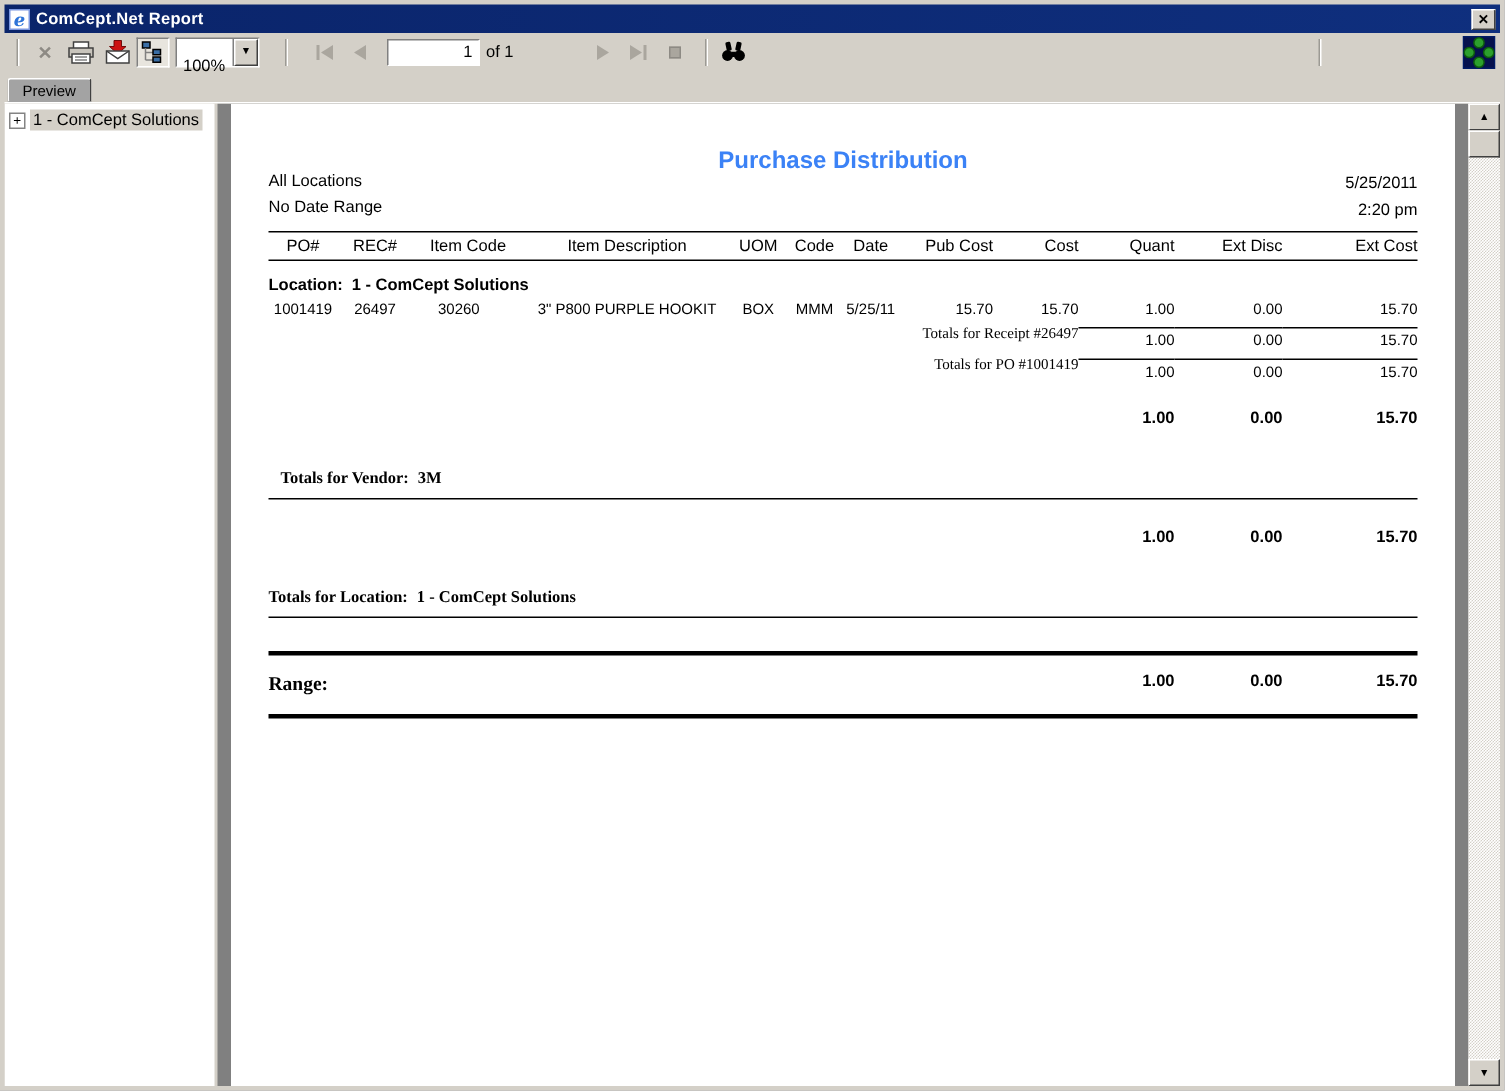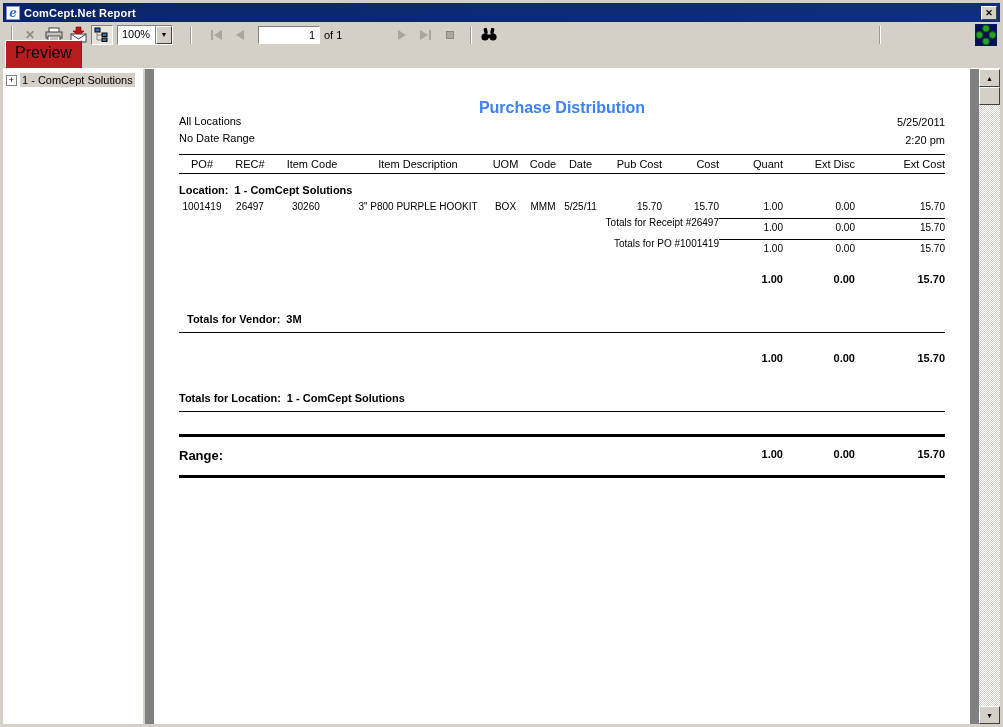--- a/index.html
+++ b/index.html
@@ -24,40 +24,40 @@
   
   .toolbar { height:25px; background:#d4d0c8; display:flex; align-items:center;
              padding:0 3px; flex:0 0 auto; position:relative; }
   .grip { width:2px; height:18px; border-left:1px solid #9c9a94; border-right:1px solid #fff;
           margin:0 5px; }
   .tbtn { width:22px; height:20px; display:flex; align-items:center; justify-content:center;
           background:transparent; border:1px solid transparent; margin:0 1px; }
   .tbtn.pressed { background:#e8e5de; border-color:#808080 #fff #fff #808080; }
   .x-glyph { color:#8d8a84; font-size:12px; font-weight:bold; }
   .combo { display:flex; margin:0 3px; border:1px solid; border-color:#808080 #fff #fff #808080; }
-  .combo-text { width:38px; height:18px; background:#fff; font-size:11px; padding:2px 0 0 4px;
+  .combo-text { width:38px; height:18px; background:#fff; font-size:11px; padding:12px 0 0 4px;
                 border-right:1px solid #808080; }
   .combo-btn { width:16px; height:18px; background:#d4d0c8; border:1px solid;
                border-color:#fff #404040 #404040 #fff; font-size:7px; color:#000;
                display:flex; align-items:center; justify-content:center; }
   .nav-glyph { display:flex; align-items:center; }
   .tri { width:0; height:0; border-style:solid; }
   .tri-r { border-width:5px 0 5px 8px; border-color:transparent transparent transparent #aaa69e; }
   .tri-l { border-width:5px 8px 5px 0; border-color:transparent #aaa69e transparent transparent; }
   .vbar { width:2px; height:10px; background:#aaa69e; margin:0 1px; }
   .stop-sq { width:8px; height:8px; background:#aaa69e; border:1px solid #8d8a84; }
   .page-input { width:62px; height:18px; border:1px solid; border-color:#808080 #fff #fff #808080;
                 background:#fff; font-size:11px; text-align:right; padding-right:4px;
                 font-family:"Liberation Sans", sans-serif; margin:0 4px 0 6px; }
   .of-label { font-size:11px; margin-right:48px; }
   .logo { width:22px; height:22px; margin-left:2px; }
 
   
   .tabrow { height:21px; flex:0 0 auto; display:flex; align-items:flex-end; padding-left:2px; }
-  .tab { height:28px; padding:3px 9px 0 9px; font-size:16px; background:#b91c1c;
+  .tab { height:16px; padding:3px 9px 0 9px; font-size:10px; background:#a3a3a3;
          border:1px solid; border-color:#fff #404040 transparent #fff;
          border-top-left-radius:2px; border-top-right-radius:2px; position:relative; z-index:2; }
 
   
   .main { flex:1 1 auto; display:flex; border-top:1px solid #fff; overflow:hidden; }
   .tree-panel { width:139px; background:#fff; flex:0 0 auto; padding-top:3px; }
   .tree-item { display:flex; align-items:center; font-size:11px; padding-left:3px; height:16px; }
   .plusbox { width:11px; height:11px; border:1px solid #848484; background:#fff; font-size:9px;
              line-height:9px; text-align:center; margin-right:3px; flex:0 0 auto; color:#000; }
   .tree-label { background:#d4d0c8; padding:1px 2px; white-space:nowrap; }
@@ -96,21 +96,21 @@
   .line-row { font-size:11px; font-weight:bold; }
   .loc-row { margin-top:10px; }
   .ven-row { margin-top:12px; padding-left:8px; }
   .lbl-gap { margin-right:6px; }
 
   .detail { margin-top:5px; }
   .detail > div { font-size:10px; }
 
   .totrow { margin-top:5px; }
   .totrow > div { font-size:10px; }
-  .tot-label { grid-column:1 / 10; text-align:right; padding-right:0; }
+  .tot-label { grid-column:1 / 10; text-align:right; padding-right:0;font-family:Liberation Serif, serif; }
   .num-top { border-top:1px solid #000; padding-top:3px; margin-top:1px; }
 
   .bold-tot { margin-top:19px; }
   .bold-tot > div { font-size:11px; font-weight:bold; }
   .bold-tot .tot-label { text-align:left; padding-left:8px;margin-top:40px; }
   .bold-tot2 .tot-label { padding-left:0; }
   .rule { border-top:1px solid #000; margin-top:7px; }
   .thick { height:3px; background:#000; }
   .thick1 { margin-top:22px; }
   .grand { margin-top:11px; }

